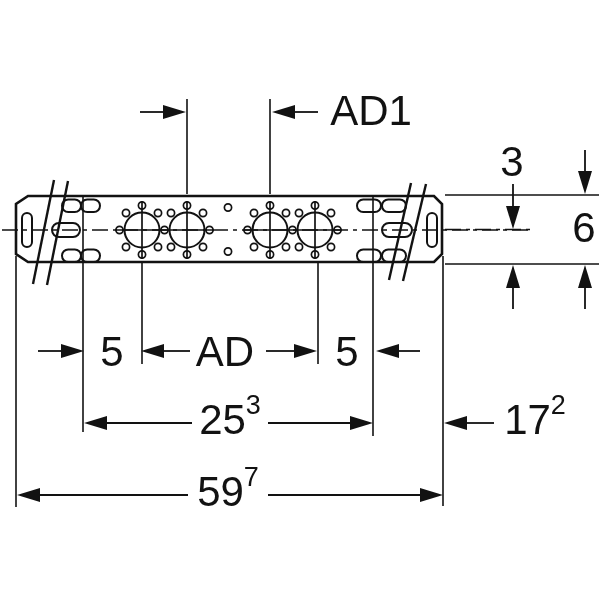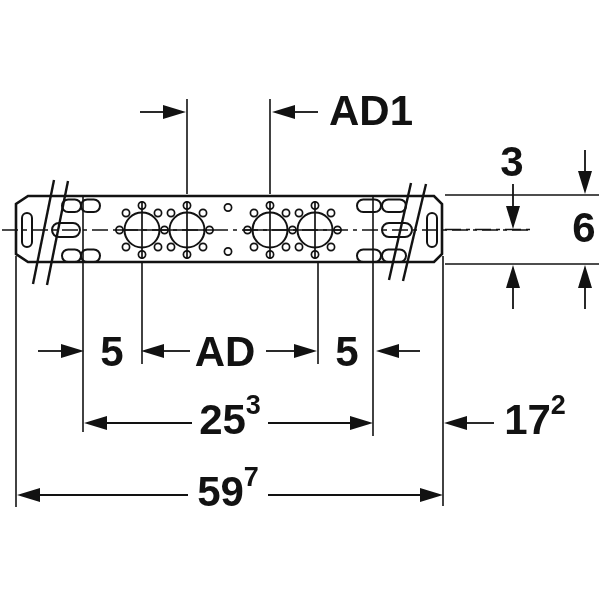--- a/index.html
+++ b/index.html
@@ -1,17 +1,17 @@
 <!DOCTYPE html>
 <html style="--line: #121212; --background: #ffffff;"><head>
 <meta charset="utf-8">
 <style>
   :root { --line:#121212; --background:#ffffff; }
   html,body { margin:0; padding:0; background:var(--background,#fff); }
-  .stage { width:544px; height:600px; position:relative; background:var(--background,#fff);font-weight:bold; }
+  .stage { width:544px; height:600px; position:relative; background:var(--background,#fff); }
   svg { display:block; }
   .s-outline { fill:none; stroke:var(--line,#121212); stroke-width:2.6; }
   .s-med     { fill:none; stroke:var(--line,#121212); stroke-width:2;   }
   .s-hole    { fill:none; stroke:var(--line,#121212); stroke-width:1.7; }
   .s-thin    { fill:none; stroke:var(--line,#121212); stroke-width:1.6; }
   .s-dim     { fill:none; stroke:var(--line,#121212); stroke-width:1.8; }
   .s-break   { fill:none; stroke:var(--line,#121212); stroke-width:2.4; }
   .s-center  { fill:none; stroke:var(--line,#121212); stroke-width:1.5;
                stroke-dasharray:16 5 4 5; }
   .arrow     { fill:var(--line,#121212); stroke:none; }

